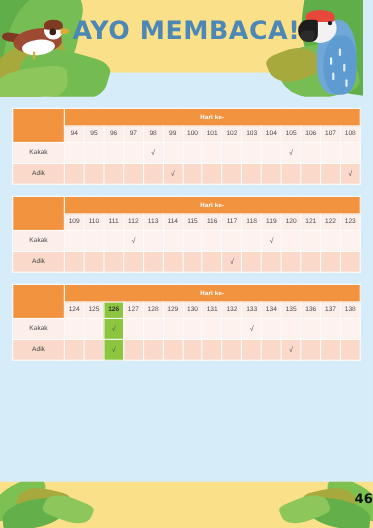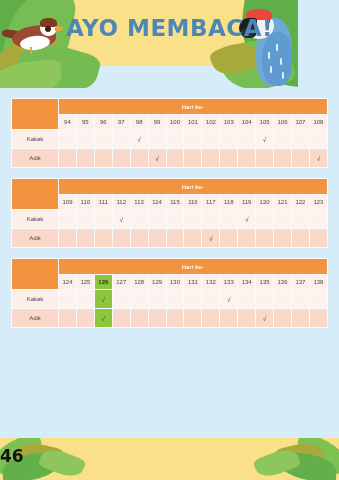--- a/index.html
+++ b/index.html
@@ -11,21 +11,21 @@
     height: 480px;
     overflow: hidden;
     background: #D6ECF8;
     font-family: "Liberation Sans", sans-serif;
     position: relative;
   }
 
   
   .header {
     position: relative;
-    width: 298px;
+    width: 330px;
     height: 88px;
     background: #D6ECF8;
     overflow: hidden;
   }
   .header-band {
     position: absolute;
     left: 0;
     top: 0;
     width: 339px;
     height: 66px;
@@ -153,22 +153,22 @@
     height: 42px;
     background: #FBE08A;
     overflow: hidden;
     z-index: 4;
   }
   .pagenum {
     position: absolute;
     left: 0;
     top: 8px;
     width: 339px;
-    text-align: left;
-    font-size: 17px;
+    text-align: right;
+    font-size: 12px;
     font-weight: bold;
     color: #111111;
     font-family: "DejaVu Sans", sans-serif;
     z-index: 3;
   }
   .fl { position: absolute; }
   .fl1 { left: -10px; top: 2px; width: 54px; height: 26px; background: #7CC152; border-radius: 60% 15% 60% 15%; transform: rotate(-24deg); }
   .fl2 { left: 16px; top: 6px; width: 46px; height: 24px; background: #A8A93C; border-radius: 60% 15% 60% 15%; transform: rotate(14deg); }
   .fl3 { left: 2px; top: 16px; width: 58px; height: 26px; background: #63B04A; border-radius: 60% 15% 60% 15%; transform: rotate(-6deg); }
   .fl4 { left: 40px; top: 14px; width: 44px; height: 22px; background: #8DC65B; border-radius: 55% 18% 55% 18%; transform: rotate(22deg); }

